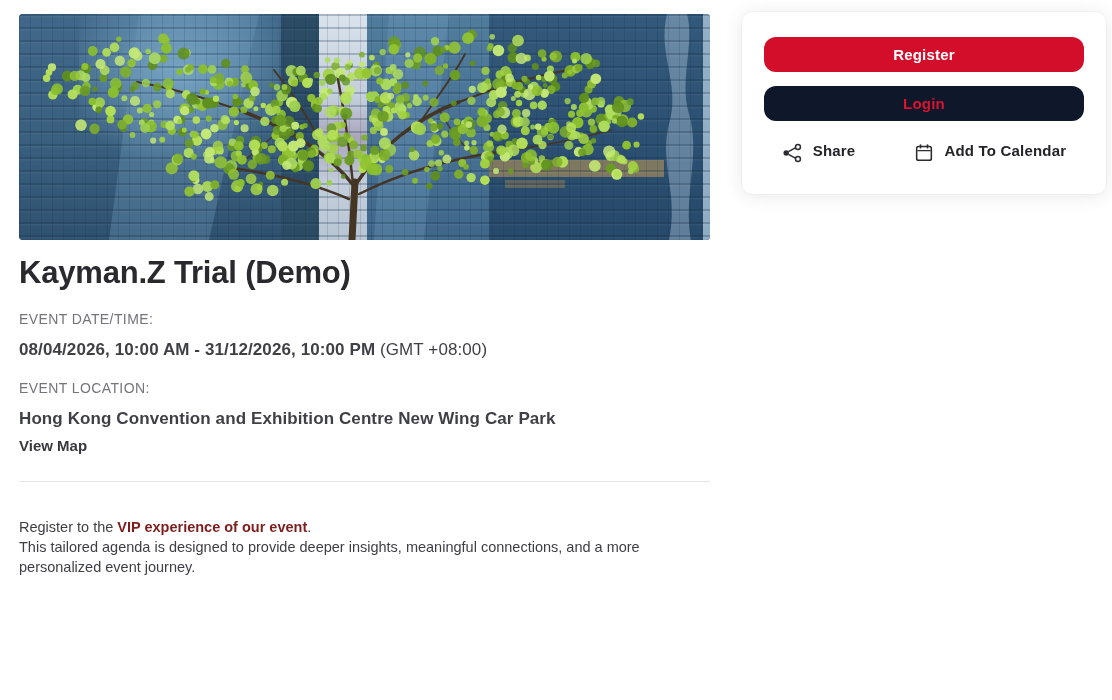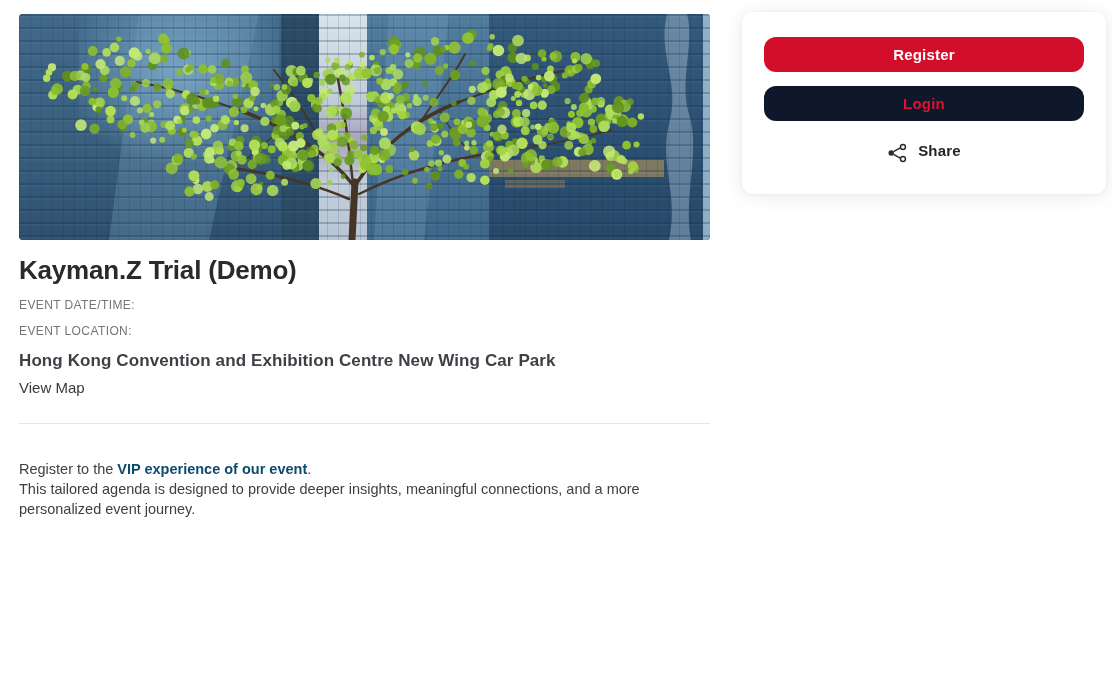--- a/index.html
+++ b/index.html
@@ -6,28 +6,28 @@
   html,body { width:1112px; height:700px; background:#ffffff; overflow:hidden;
     font-family:"Liberation Sans","DejaVu Sans",sans-serif; }
   .page { position:relative; width:1112px; height:700px; background:#fff; }
 
   
   .main-col { position:absolute; left:19px; top:14px; width:691px; }
   .hero { width:691px; height:226px; border-radius:4px; overflow:hidden; position:relative; background:#3c627f; }
   .hero svg { display:block; width:691px; height:226px; }
 
   .plan { margin-top:33px; font-size:15px; font-weight:700; color:#3d3d44; letter-spacing:.1px; }
-  .title { margin-top:15px; font-size:26px; font-weight:700; color:#29292e; letter-spacing:-0.2px; }
-  .meta-label { margin-top:12px; font-size:12px; font-weight:400; color:#74747b; letter-spacing:.4px; }
+  .title { margin-top:15px; font-size:31px; font-weight:700; color:#29292e; letter-spacing:-0.2px; }
+  .meta-label { margin-top:20px; font-size:14px; font-weight:400; color:#74747b; letter-spacing:.4px; }
   .meta-value { margin-top:13px; font-size:17px; font-weight:700; color:#3f3f46; letter-spacing:.1px; }
   .meta-value .tz { font-weight:400; }
-  .view-map { margin-top:8px; font-size:15px; font-weight:400; color:#38383e; cursor:pointer; width:max-content; }
+  .view-map { margin-top:8px; font-size:15px; font-weight:700; color:#38383e; cursor:pointer; width:max-content; }
   .divider { margin-top:27px; border:none; border-top:1px solid #e6e6e9; height:0; width:100%; }
   .description { margin-top:35px; font-size:14.5px; line-height:20px; color:#3e3e45; }
-  .description b { font-weight:700; color:#0c4a6e; }
+  .description b { font-weight:700; color:#7f1d1d; }
 
   
   .side-card { position:absolute; left:742px; top:12px; width:364px; height:182px;
     background:#ffffff; border-radius:10px; box-shadow:0 2px 18px rgba(40,40,60,.10), 0 0 2px rgba(40,40,60,.08);
     padding:25px 22px 0 22px; }
   .btn { display:flex; align-items:center; justify-content:center; width:100%; height:35px;
     border:none; border-radius:12px; font-family:inherit; font-size:15px; font-weight:700; cursor:pointer; letter-spacing:.2px; }
   .btn-register { color:#ffffff; }
   .btn-login { margin-top:14px; }
   .card-actions { margin-top:21px; display:flex; align-items:center; justify-content:center; gap:58px; }
@@ -774,20 +774,21 @@
             <circle cx="590.2" cy="137.6" r="6.1" fill="#c4e876" opacity="0.85"></circle>
             <circle cx="607.6" cy="131.2" r="4.4" fill="#8abf30" opacity="1.00"></circle>
             <circle cx="602.5" cy="145.5" r="4.2" fill="#b5e058" opacity="0.92"></circle>
           </g>
       </svg>
     </div>
 
     <h1 class="title">Kayman.Z Trial (Demo)</h1>
 
     <div class="meta-label">EVENT DATE/TIME:</div>
+    <div class="meta-value"><span>08/04/2026, 10:00 AM - 31/12/2026, 10:00 PM</span><span class="tz"> (GMT +08:00)</span></div>
 
     <div class="meta-label">EVENT LOCATION:</div>
     <div class="meta-value">Hong Kong Convention and Exhibition Centre New Wing Car Park</div>
     <div class="view-map">View Map</div>
 
     <hr class="divider">
 
     <div class="description">
       <div><span>Register to the </span><b>VIP experience of our event</b><span>.</span></div>
       <div>This tailored agenda is designed to provide deeper insights, meaningful connections, and a more personalized event journey.</div>
@@ -803,15 +804,26 @@
           <svg width="22" height="22" viewBox="0 0 24 24">
             <line x1="7" y1="10.6" x2="14.6" y2="6.3" stroke="#2b2b30" stroke-width="1.6"></line>
             <line x1="7" y1="13.4" x2="14.6" y2="17.7" stroke="#2b2b30" stroke-width="1.6"></line>
             <circle cx="4.6" cy="12" r="3" fill="#2b2b30"></circle>
             <circle cx="17.4" cy="5.4" r="2.7" fill="none" stroke="#2b2b30" stroke-width="1.6"></circle>
             <circle cx="17.4" cy="18.6" r="2.7" fill="none" stroke="#2b2b30" stroke-width="1.6"></circle>
           </svg>
         </span>
         <span class="action-label">Share</span>
       </div>
+      <div class="action">
+        <span>
+          <svg width="22" height="22" viewBox="0 0 24 24">
+            <rect x="4" y="5" width="16" height="15" rx="2" fill="none" stroke="#2b2b30" stroke-width="1.7"></rect>
+            <line x1="8.2" y1="2.6" x2="8.2" y2="7" stroke="#2b2b30" stroke-width="1.7"></line>
+            <line x1="15.8" y1="2.6" x2="15.8" y2="7" stroke="#2b2b30" stroke-width="1.7"></line>
+            <line x1="4.8" y1="9.4" x2="19.2" y2="9.4" stroke="#2b2b30" stroke-width="1.4"></line>
+          </svg>
+        </span>
+        <span class="action-label">Add To Calendar</span>
+      </div>
     </div>
   </div>
 </div>
 
 </body></html>

